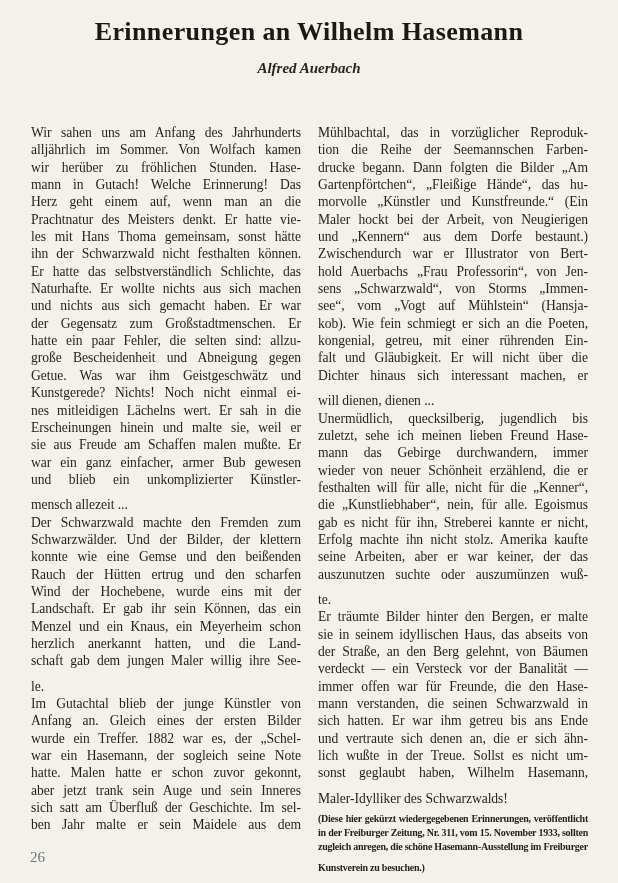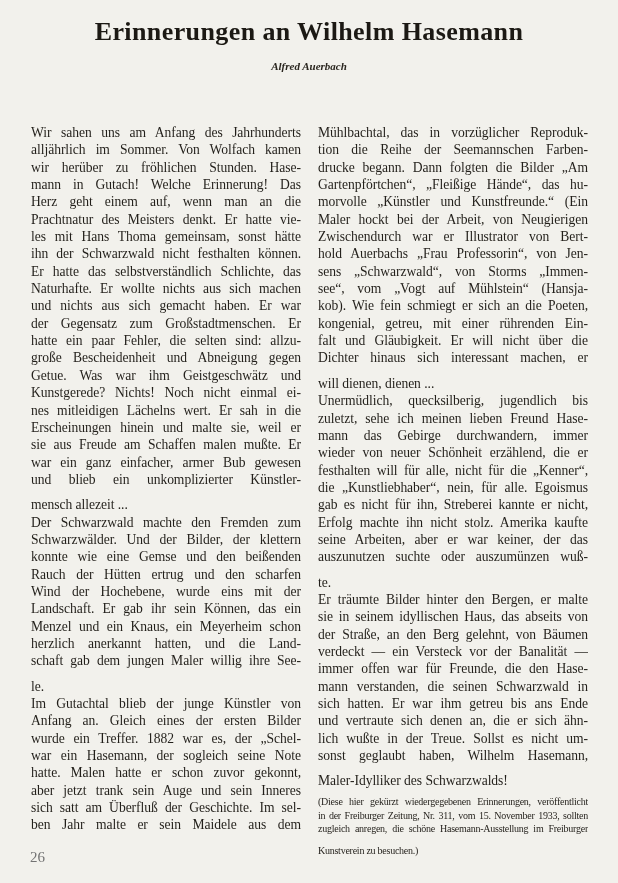--- a/index.html
+++ b/index.html
@@ -20,21 +20,21 @@
     padding-top: 17px;
     text-align: center;
     font-size: 26px;
     font-weight: bold;
     letter-spacing: 0.4px;
     color: #1c1914;
   }
   .author {
     margin-top: 13px;
     text-align: center;
-    font-size: 11px;
+    font-size: 15px;
     font-style: italic;
     font-weight: bold;
     color: #2a261f;
   }
   .columns {
     position: absolute;
     top: 124px; left: 31px; right: 30px;
     display: flex;
     gap: 17px;
   }
@@ -48,21 +48,21 @@
     font-size: 13.6px;
     line-height: 17.35px;
     letter-spacing: -0.05px;
     text-align: justify;
     text-align-last: justify;
     white-space: normal;
     overflow: hidden;
     height: 17.35px;
   }
   .line.last { text-align-last: left; margin-top: 8px; }
-  .footnote { margin-top: 5px; }
+  .footnote { margin-top: 5px; font-weight: bold; }
   .footnote .line {
     font-size: 10px;
     line-height: 13.8px;
     height: 13.8px;
     letter-spacing: -0.25px;
   }
   .pagenum {
     position: absolute;
     left: 30px; bottom: 17px;
     font-size: 15px;
@@ -126,20 +126,21 @@
         </div>
       </div>
     <div class="column">
         <div class="para">
           <div class="line">Mühlbachtal, das in vorzüglicher Reproduk-</div>
           <div class="line">tion die Reihe der Seemannschen Farben-</div>
           <div class="line">drucke begann. Dann folgten die Bilder „Am</div>
           <div class="line">Gartenpförtchen“, „Fleißige Hände“, das hu-</div>
           <div class="line">morvolle „Künstler und Kunstfreunde.“ (Ein</div>
           <div class="line">Maler hockt bei der Arbeit, von Neugierigen</div>
+          <div class="line">und „Kennern“ aus dem Dorfe bestaunt.)</div>
           <div class="line">Zwischendurch war er Illustrator von Bert-</div>
           <div class="line">hold Auerbachs „Frau Professorin“, von Jen-</div>
           <div class="line">sens „Schwarzwald“, von Storms „Immen-</div>
           <div class="line">see“, vom „Vogt auf Mühlstein“ (Hansja-</div>
           <div class="line">kob). Wie fein schmiegt er sich an die Poeten,</div>
           <div class="line">kongenial, getreu, mit einer rührenden Ein-</div>
           <div class="line">falt und Gläubigkeit. Er will nicht über die</div>
           <div class="line">Dichter hinaus sich interessant machen, er</div>
           <div class="line last">will dienen, dienen ...</div>
         </div>

